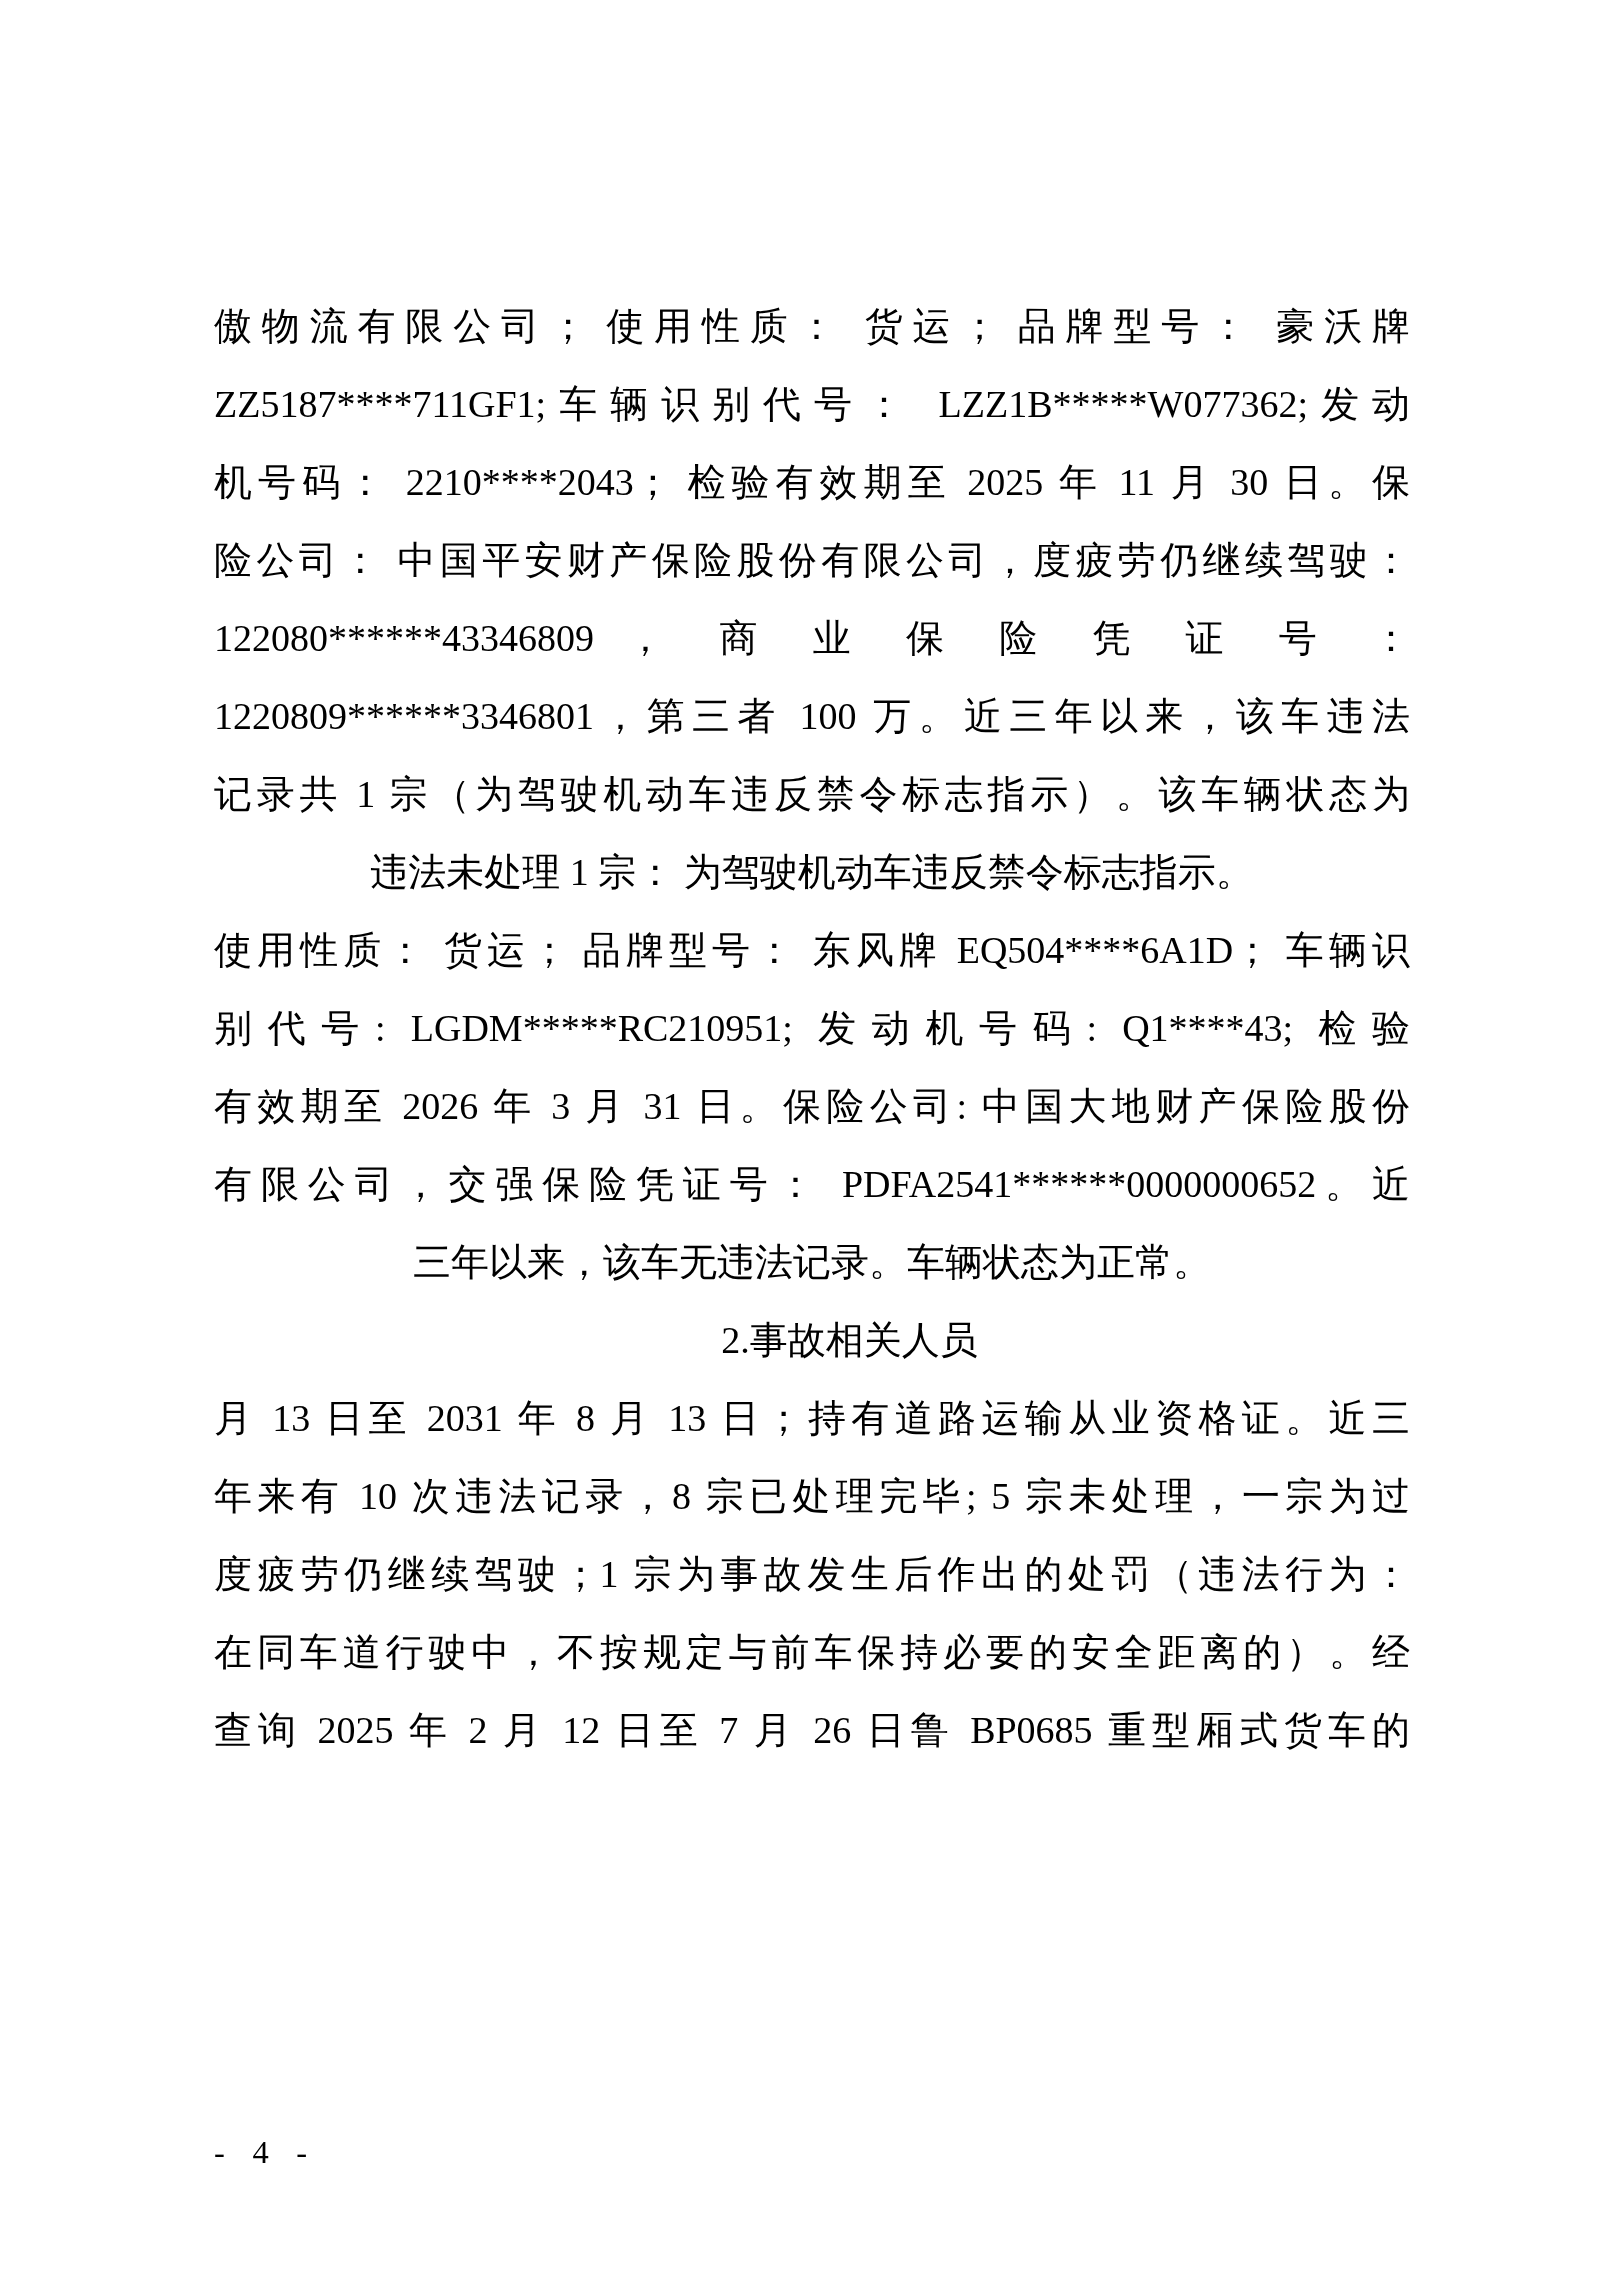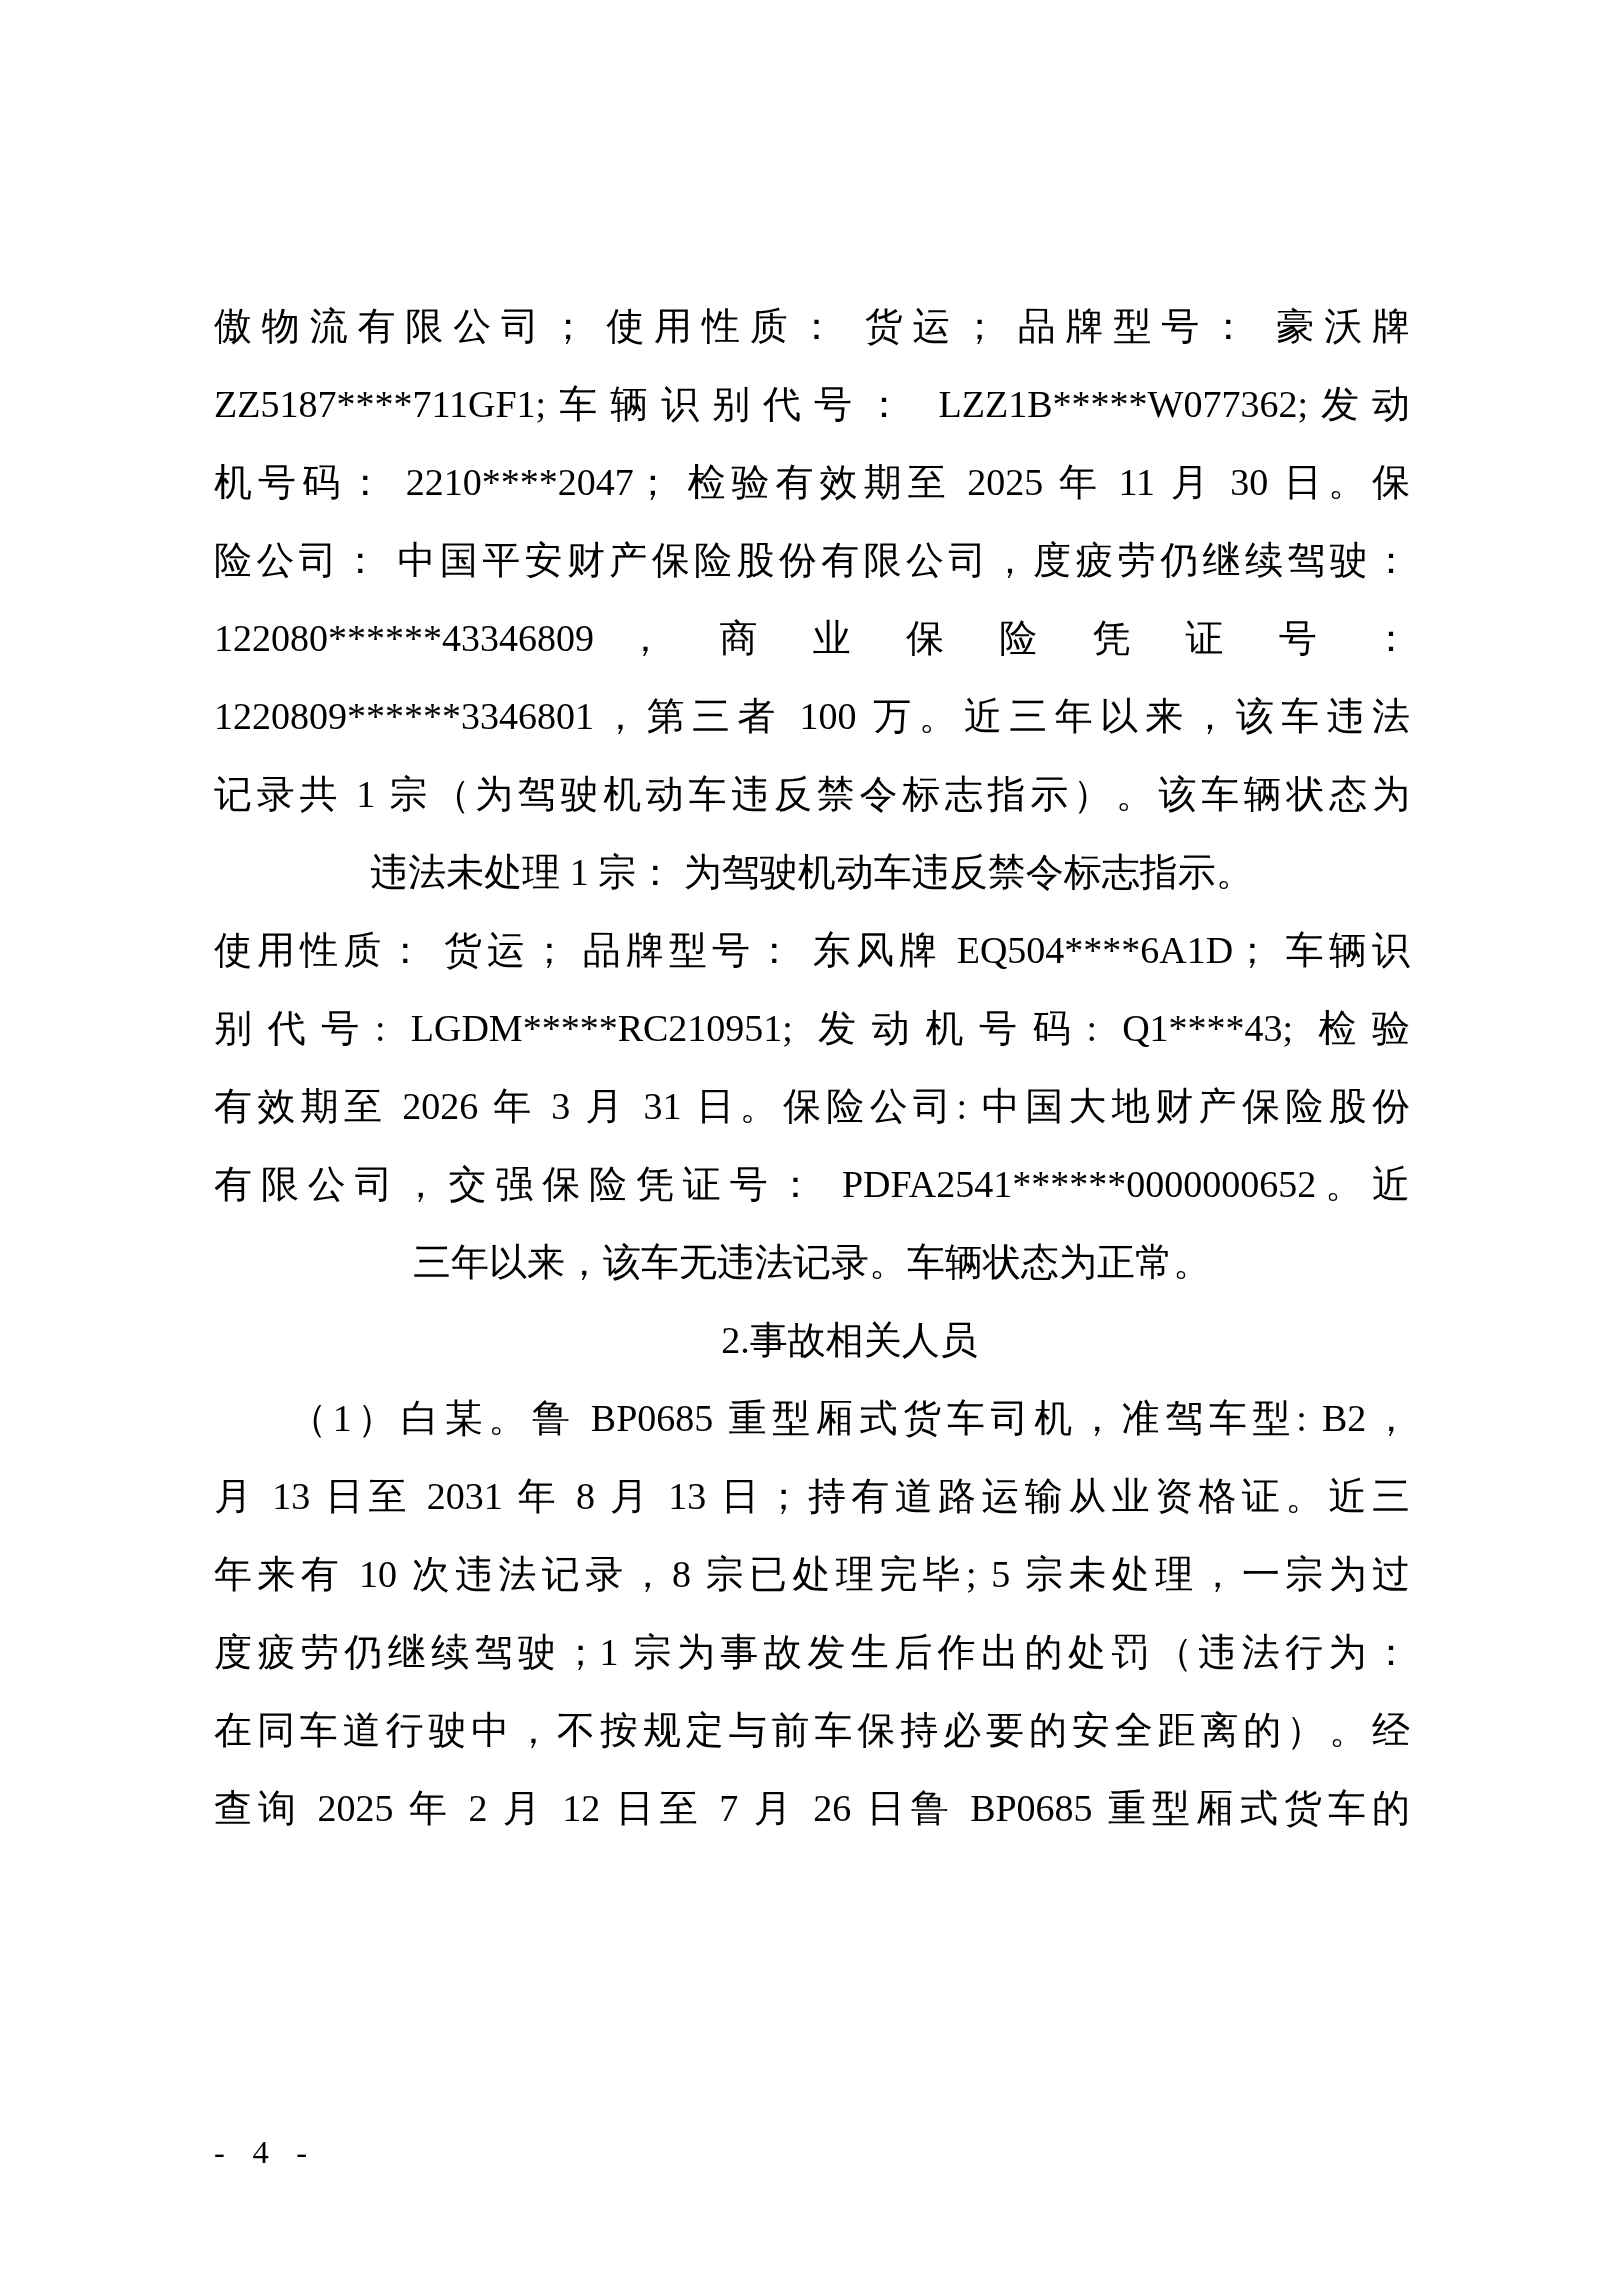--- a/index.html
+++ b/index.html
@@ -52,33 +52,32 @@
     color: #000000;
   }
 </style>
 </head>
 <body>
 
 <div class="page">
   <div class="content" id="document-body">
       <div class="line justify">傲物流有限公司； 使用性质： 货运； 品牌型号： 豪沃牌</div>
       <div class="line justify">ZZ5187****711GF1;车辆识别代号： LZZ1B*****W077362;发动</div>
-      <div class="line justify">机号码： 2210****2047； 检验有效期至 2025 年 11 月 30 日。保</div>
+      <div class="line justify">机号码： 2210****2043； 检验有效期至 2025 年 11 月 30 日。保</div>
       <div class="line justify">险公司： 中国平安财产保险股份有限公司，度疲劳仍继续驾驶：</div>
       <div class="line justify">122080******43346809 ， 商 业 保 险 凭 证 号 ：</div>
       <div class="line justify">1220809******3346801，第三者 100 万。近三年以来，该车违法</div>
       <div class="line justify">记录共 1 宗（为驾驶机动车违反禁令标志指示）。该车辆状态为</div>
       <div class="line left">违法未处理 1 宗： 为驾驶机动车违反禁令标志指示。</div>
       <div class="line justify">使用性质： 货运； 品牌型号： 东风牌 EQ504****6A1D； 车辆识</div>
       <div class="line justify">别代号: LGDM*****RC210951; 发动机号码: Q1****43; 检验</div>
       <div class="line justify">有效期至 2026 年 3 月 31 日。保险公司: 中国大地财产保险股份</div>
       <div class="line justify">有限公司，交强保险凭证号： PDFA2541******0000000652。近</div>
       <div class="line left">三年以来，该车无违法记录。车辆状态为正常。</div>
       <div class="line left indent bold">2.事故相关人员</div>
-      <div class="line justify indent">（1）白某。鲁 BP0685 重型厢式货车司机，准驾车型: B2，</div>
       <div class="line justify">月 13 日至 2031 年 8 月 13 日；持有道路运输从业资格证。近三</div>
       <div class="line justify">年来有 10 次违法记录，8 宗已处理完毕; 5 宗未处理，一宗为过</div>
       <div class="line justify">度疲劳仍继续驾驶；1 宗为事故发生后作出的处罚（违法行为：</div>
       <div class="line justify">在同车道行驶中，不按规定与前车保持必要的安全距离的）。经</div>
       <div class="line justify">查询 2025 年 2 月 12 日至 7 月 26 日鲁 BP0685 重型厢式货车的</div>
     </div>
   <div class="footer">- 4 -</div>
 </div>
 
 

